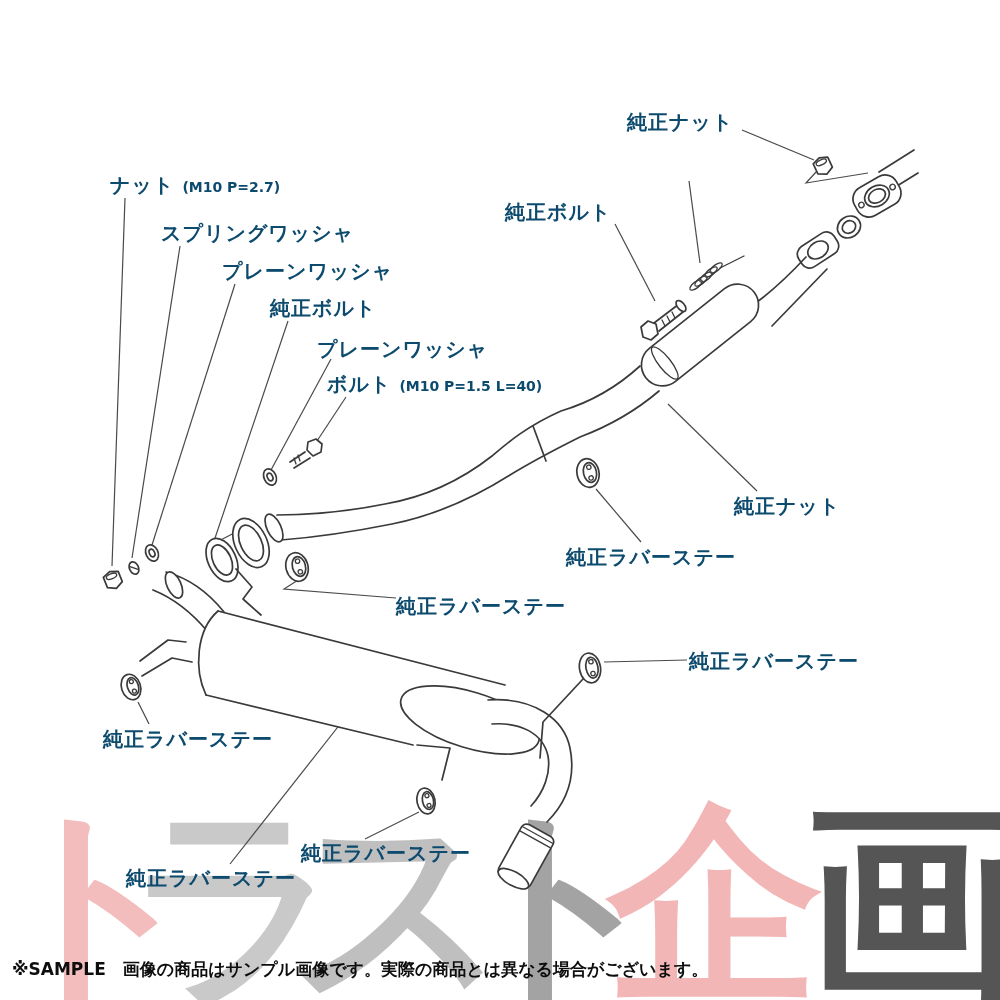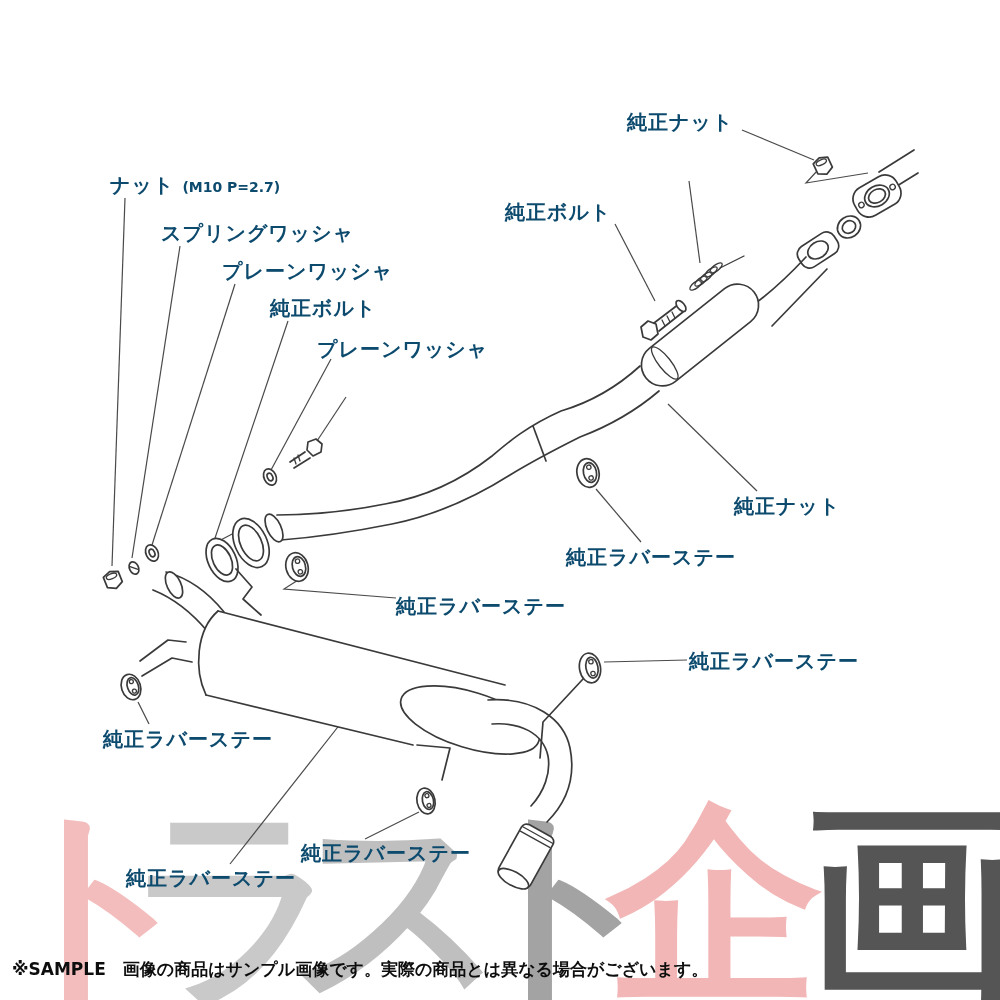--- a/index.html
+++ b/index.html
@@ -231,20 +231,24 @@
 </svg>
 
 <div class="lbl" style="left:110px;top:172px;">
   <span>ナット</span>
   <span class="spec">(M10 P=2.7)</span>
 </div>
 <div class="lbl" style="left:161px;top:220px;">スプリングワッシャ</div>
 <div class="lbl" style="left:222px;top:258px;">プレーンワッシャ</div>
 <div class="lbl" style="left:270px;top:295px;">純正ボルト</div>
 <div class="lbl" style="left:317px;top:336px;">プレーンワッシャ</div>
+<div class="lbl" style="left:327px;top:371px;">
+  <span>ボルト</span>
+  <span class="spec">(M10 P=1.5 L=40)</span>
+</div>
 <div class="lbl" style="left:627px;top:109px;">純正ナット</div>
 <div class="lbl" style="left:505px;top:199px;">純正ボルト</div>
 <div class="lbl" style="left:734px;top:493px;">純正ナット</div>
 <div class="lbl" style="left:566px;top:544px;">純正ラバーステー</div>
 <div class="lbl" style="left:396px;top:593px;">純正ラバーステー</div>
 <div class="lbl" style="left:689px;top:648px;">純正ラバーステー</div>
 <div class="lbl" style="left:103px;top:726px;">純正ラバーステー</div>
 <div class="lbl" style="left:301px;top:840px;">純正ラバーステー</div>
 <div class="lbl" style="left:126px;top:865px;">純正ラバーステー</div>
 

